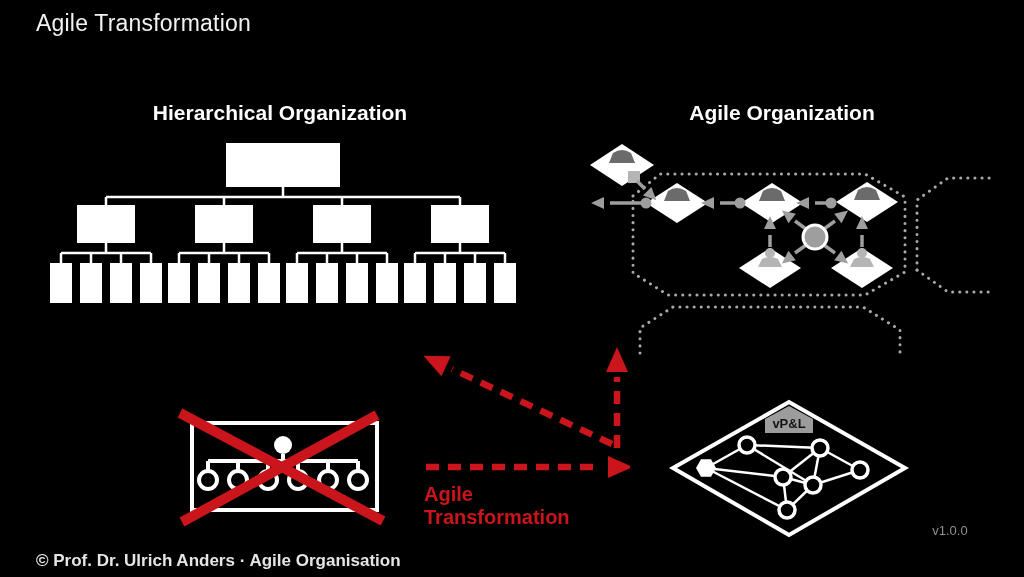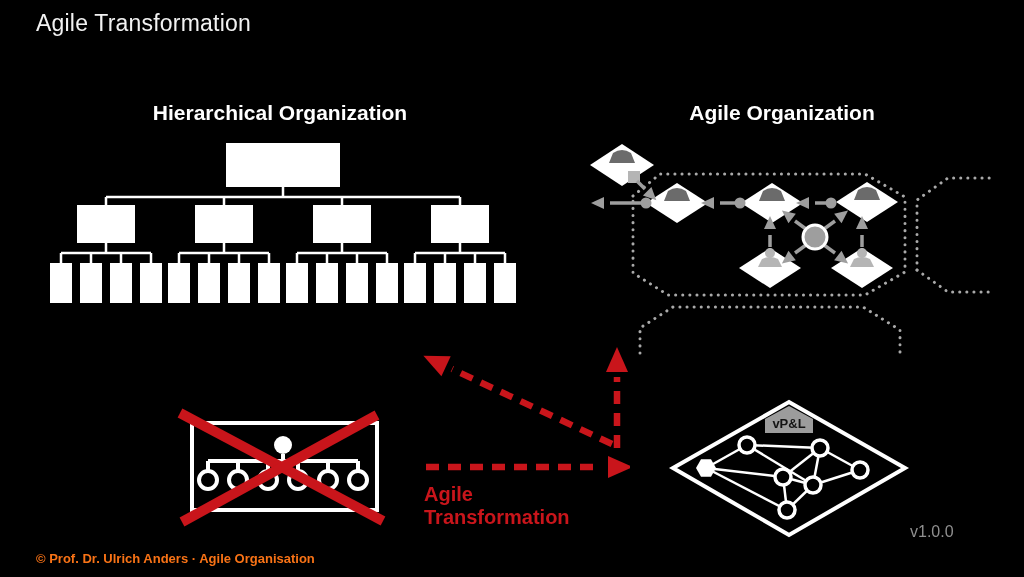--- a/index.html
+++ b/index.html
@@ -53,25 +53,25 @@
   }
   .vpl-tag{fill:#9c9c9c;}
   .vpl-text{font-family:"Liberation Sans",sans-serif;font-size:13px;font-weight:700;fill:#141414;}
   .net-edge{stroke:var(--white,#fff);stroke-width:2.5;}
   .net-node{fill:#000;stroke:var(--white,#fff);stroke-width:3.5;}
   .net-hex{fill:var(--white,#fff);}
   .vpl-diamond{fill:none;stroke:var(--white,#fff);stroke-width:4;}
 
   .footer{
     position:absolute;left:36px;top:551px;
-    font-size:13px;font-weight:600;color:#f97316;
+    font-size:17px;font-weight:600;color:#e5e5e5;
   }
   .version{
-    position:absolute;left:910px;top:523px;width:80px;text-align:left;
-    font-size:16px;color:#8f8f8f;
+    position:absolute;left:910px;top:523px;width:80px;text-align:center;
+    font-size:13px;color:#8f8f8f;
   }
 </style>
 </head>
 <body>
 
 <div class="slide">
 
   <div class="main-title">Agile Transformation</div>
 
   <div class="heading h-left">Hierarchical Organization</div>

